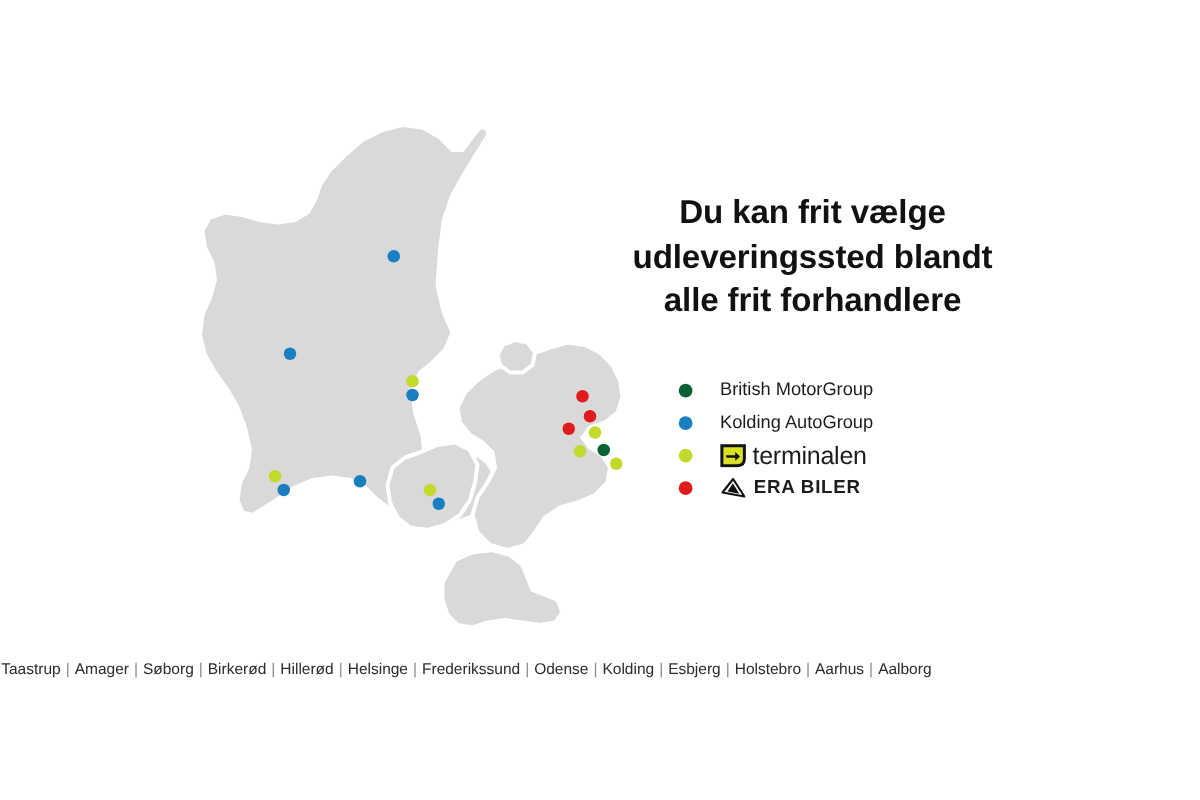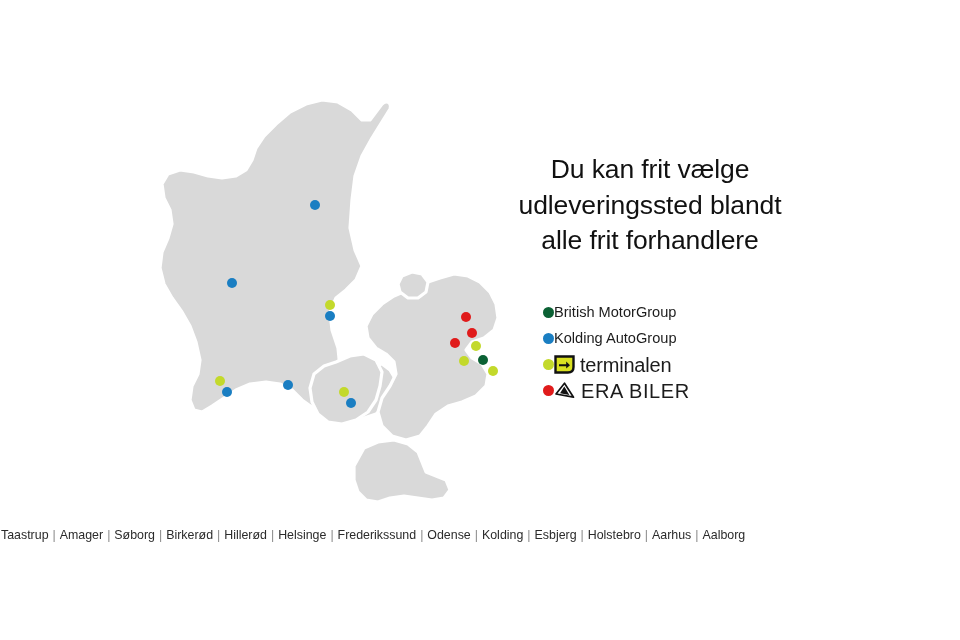--- a/index.html
+++ b/index.html
@@ -53,21 +53,21 @@
 
   
   #headline {
     position: absolute;
     left: 440px;
     top: 152px;
     width: 420px;
     text-align: center;
     font-size: 26.5px;
     line-height: 1.34;
-    font-weight: normal;
+    font-weight: bold;
     color: #111111;
     letter-spacing: -0.1px;
   }
   #headline .hl-line {
     display: block;
     white-space: nowrap;
   }
 
   
   #legend {
@@ -82,25 +82,26 @@
     height: 25px;
     margin-bottom: 1px;
   }
   .legend-swatch {
     width: 11px;
     height: 11px;
     border-radius: 50%;
     flex: 0 0 auto;
   }
   .legend-label {
+    margin-left: 22px;
     font-size: 14.6px;
     color: #1c1c1c;
     white-space: nowrap;
     display: flex;
-    align-items: center;
+    align-items: flex-start;
   }
   .legend-label .lbl-text {
     line-height: 1;
   }
 
   
   .logo-terminalen {
     display: inline-block;
     width: 21px;
     height: 19px;
@@ -112,22 +113,22 @@
     width: 22px;
     height: 17px;
     margin-right: 5px;
     flex: 0 0 auto;
   }
   .lbl-terminalen {
     font-size: 20px;
     letter-spacing: -0.2px;
   }
   .lbl-era {
-    font-size: 20px;
-    font-weight: normal;
+    font-size: 15px;
+    font-weight: bold;
     letter-spacing: 0.6px;
   }
 
   
   #city-strip {
     position: absolute;
     left: 0;
     top: 528px;
     width: 960px;
     font-size: 12.4px;

